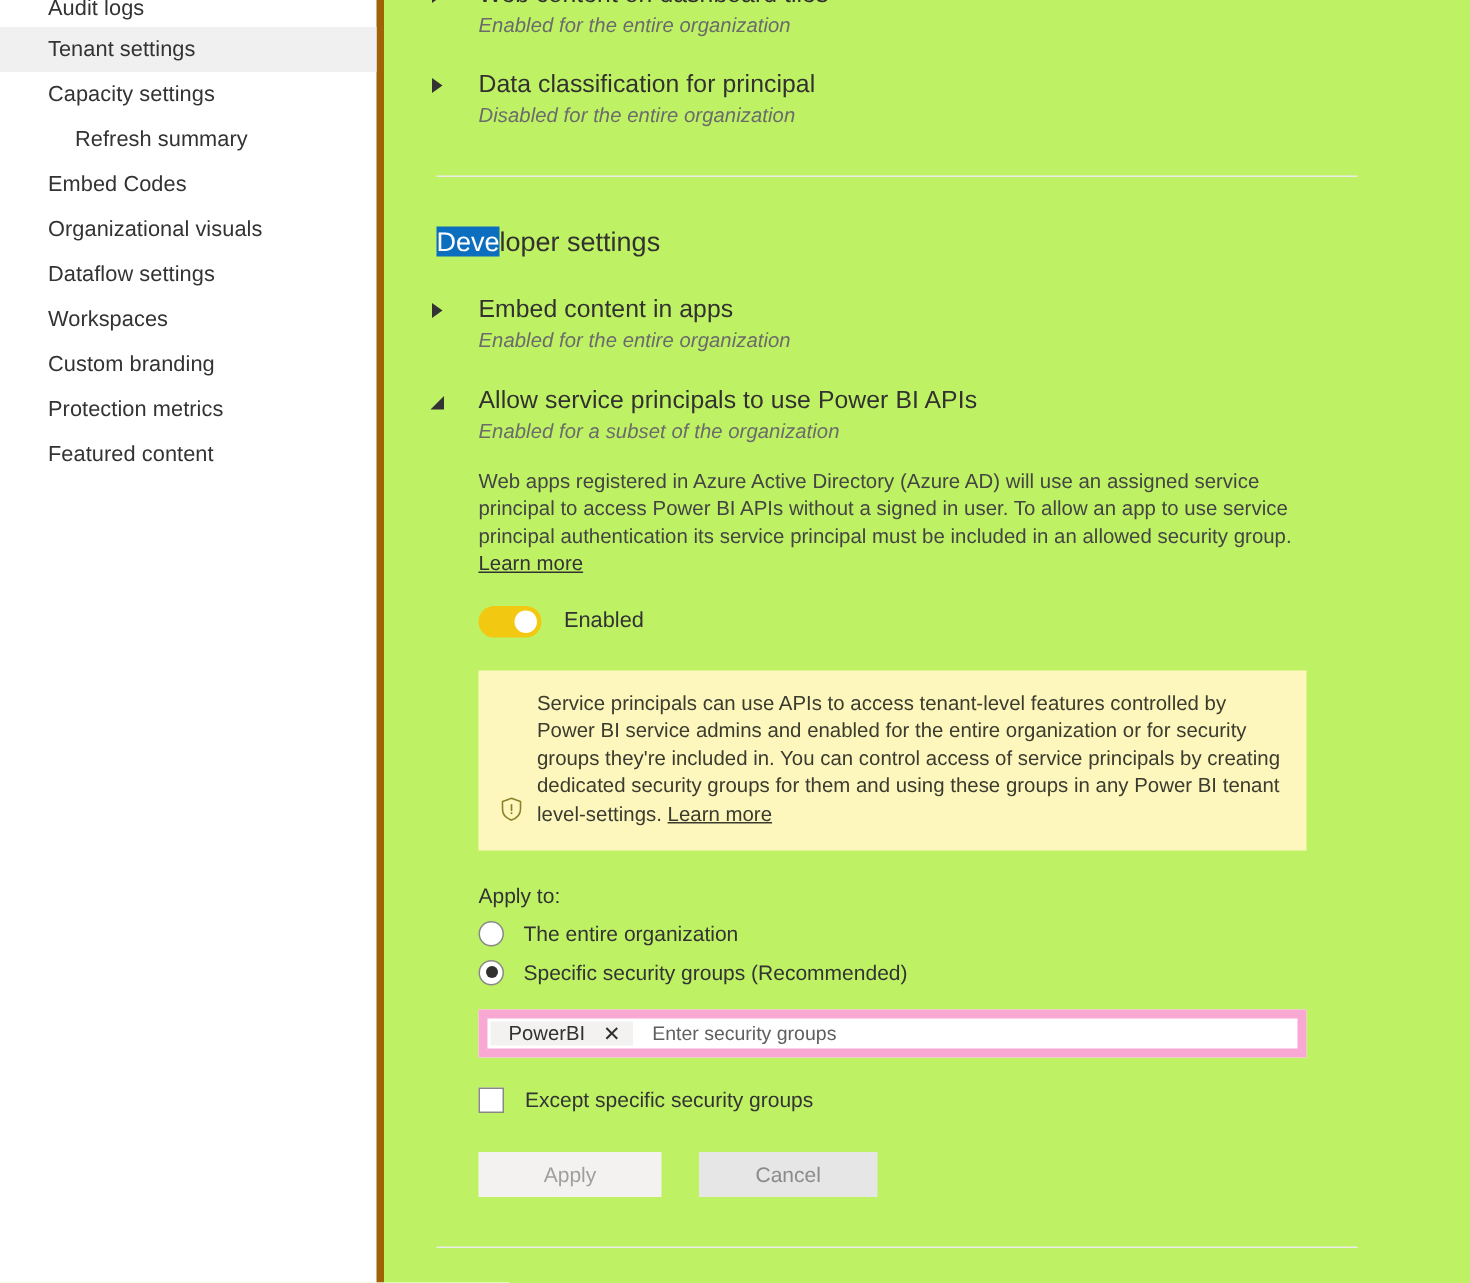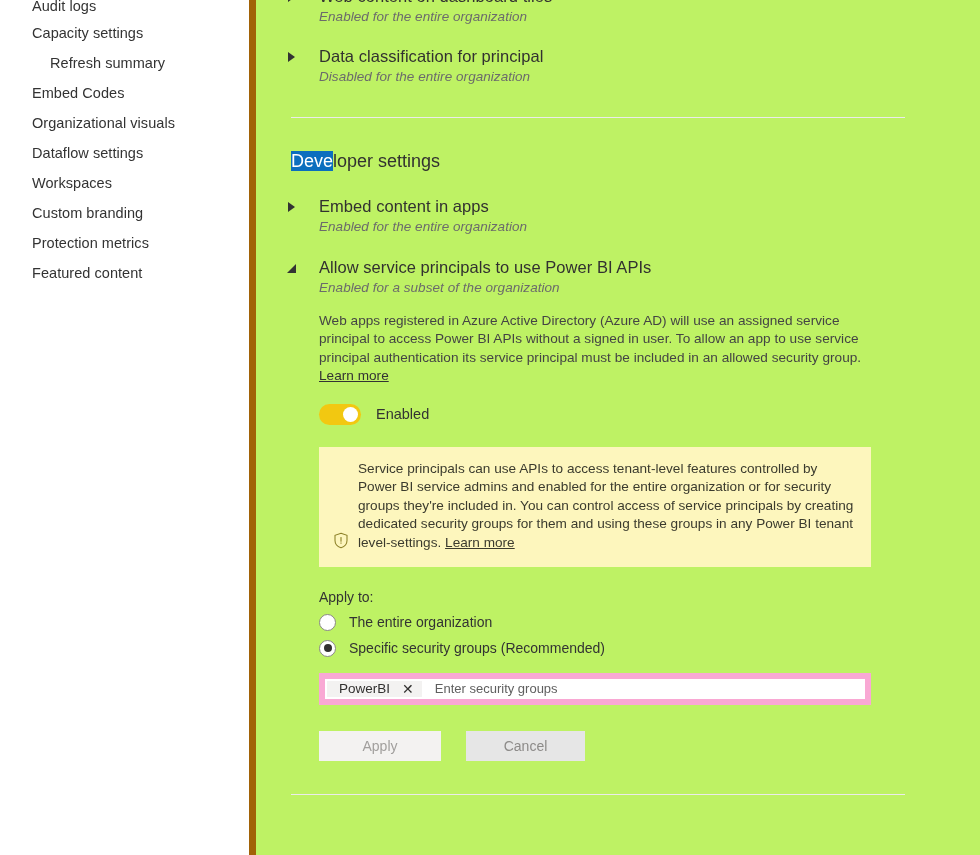--- a/index.html
+++ b/index.html
@@ -19,21 +19,21 @@
     width: 980px;
     height: 855px;
     display: flex;
   }
 
   
   .sidebar {
     width: 256px;
     height: 855px;
     background: #ffffff;
-    border-right: 7px solid #a16207;
+    border-right: 5px solid #a16207;
     padding-top: 0px;
     flex: 0 0 256px;
     position: relative;
   }
 
   .nav-item {
     height: 30px;
     line-height: 30px;
     padding-left: 32px;
     font-size: 14.5px;
@@ -303,20 +303,23 @@
   }
 </style>
 </head>
 <body>
 
 <div class="app">
 
   <nav class="sidebar">
     <div class="nav-item" style="height:18px;line-height:12px;">
       <span>Audit logs</span>
+    </div>
+    <div class="nav-item selected">
+      <span>Tenant settings</span>
     </div>
     <div class="nav-item">
       <span>Capacity settings</span>
     </div>
     <div class="nav-item indent">
       <span>Refresh summary</span>
     </div>
     <div class="nav-item">
       <span>Embed Codes</span>
     </div>
@@ -419,20 +422,24 @@
         </div>
 
         <div class="tag-input">
           <div class="tag">
             <span>PowerBI</span>
             <span class="tag-x">✕</span>
           </div>
           <div class="tag-placeholder">Enter security groups</div>
         </div>
 
+        <div class="check-row">
+          <span class="checkbox"></span>
+          <span class="check-label">Except specific security groups</span>
+        </div>
 
         <div class="btn-row">
           <button class="btn btn-apply">Apply</button>
           <button class="btn btn-cancel">Cancel</button>
         </div>
       </div>
 
       <div class="divider" style="margin-top:33px;"></div>
 
     </div>

